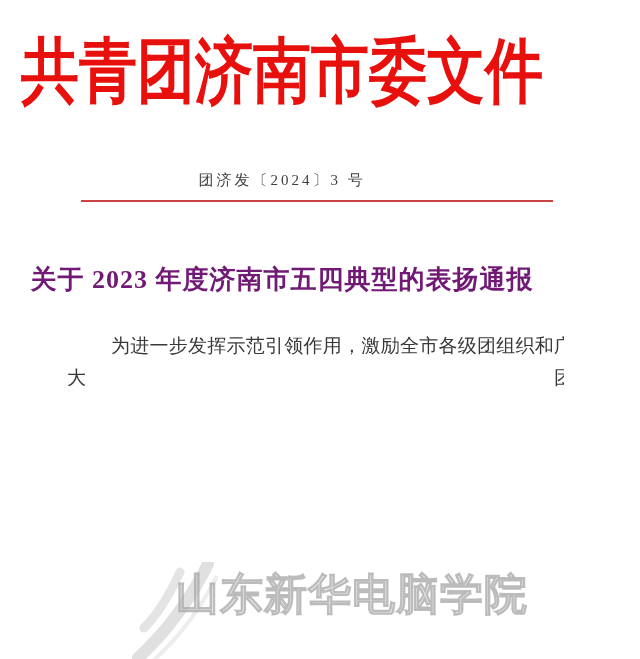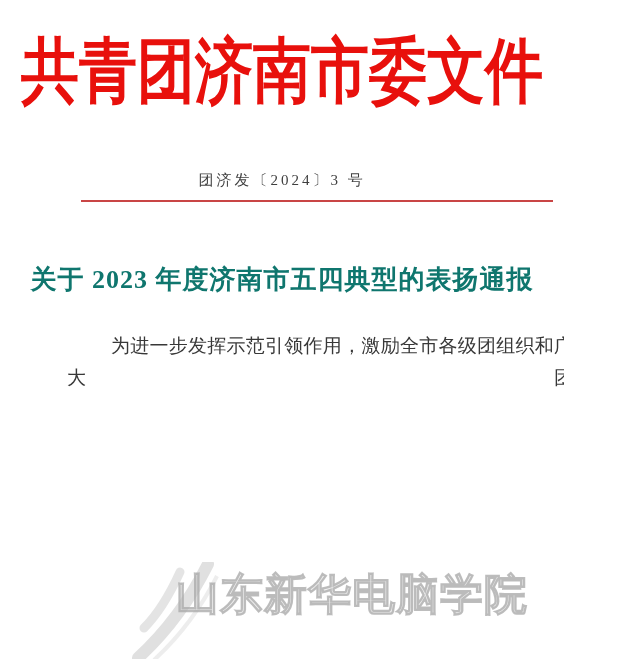--- a/index.html
+++ b/index.html
@@ -53,21 +53,21 @@
 
   
   .doc-title {
     position: absolute;
     top: 262px;
     left: 0;
     width: 100%;
     text-align: center;
     font-size: 26px;
     font-weight: bold;
-    color: #0f766e;
+    color: #701a75;
     letter-spacing: 1px;
     white-space: nowrap;
   }
 
   
   .body-text {
     position: absolute;
     top: 330px;
     left: 67px;
     width: 506px;

